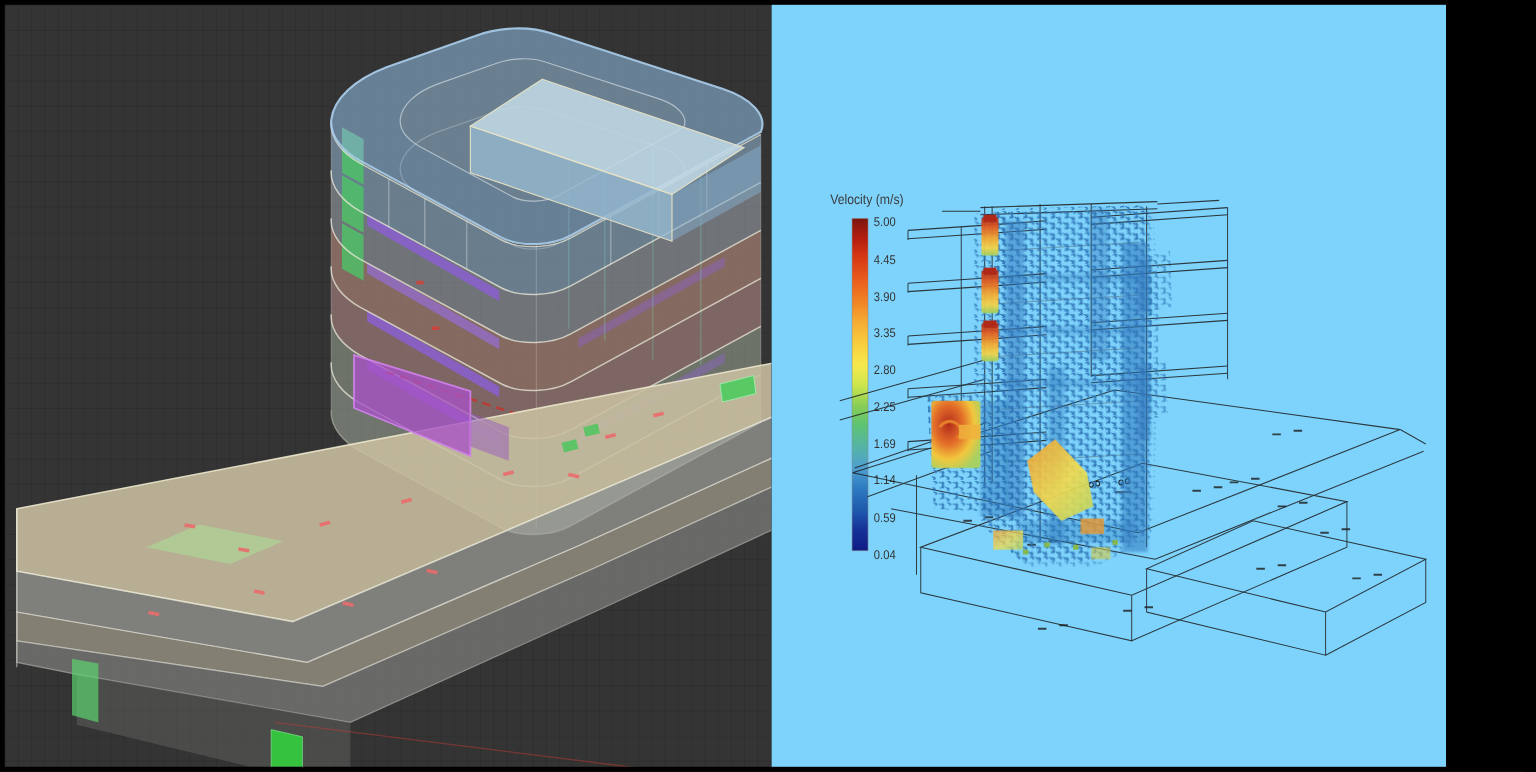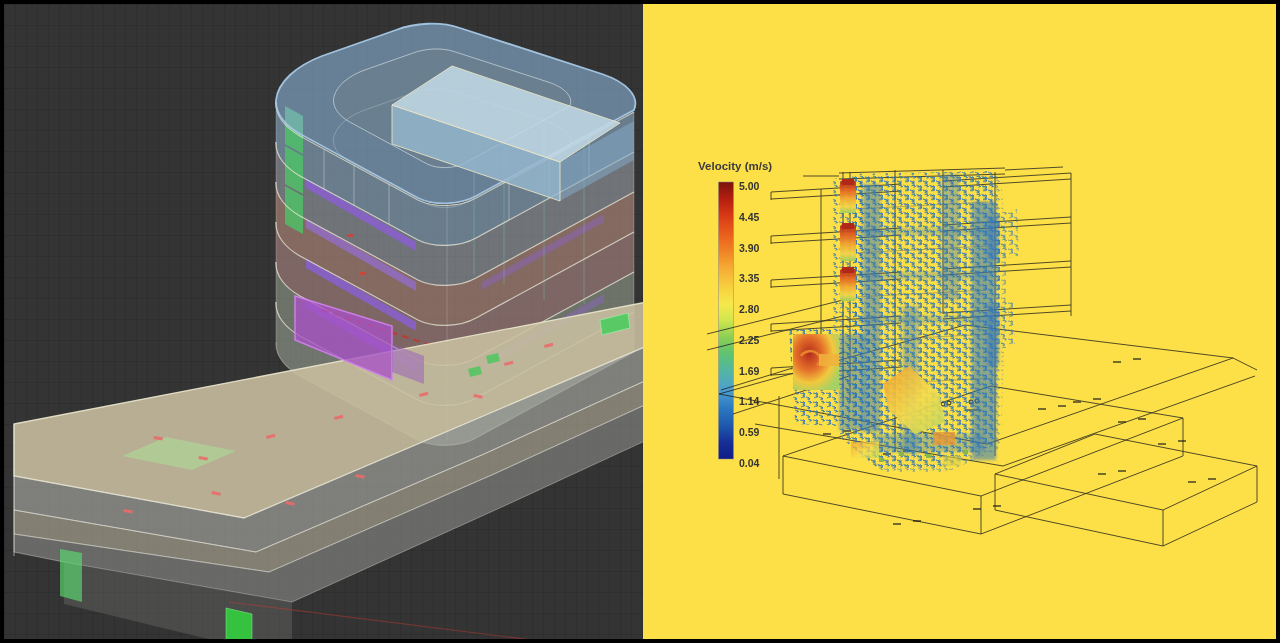--- a/index.html
+++ b/index.html
@@ -11,21 +11,21 @@
   .viewport{height:635px;position:relative;overflow:hidden;}
   .viewport svg{display:block;width:100%;height:100%;}
   #left-vp{
     width:639px;
     background-color:#343434;
     background-image:
       linear-gradient(rgba(0,0,0,0.10) 1px, transparent 1px),
       linear-gradient(90deg, rgba(0,0,0,0.10) 1px, transparent 1px);
     background-size:100% 21px, 11px 100%;
   }
-  #right-vp{width:633px;background:#fde047;font-weight:bold;}
+  #right-vp{width:562px;background:#7dd3fc;}
   .cb-label{font-size:10.5px;fill:#333;}
   .cb-title{font-size:11.5px;fill:#3b3b3b;}
   .wire{stroke-width:0.9;fill:none;opacity:0.85;}
   .wire2{stroke-width:0.8;fill:none;opacity:0.5;}
   .dash{stroke-width:1.6;fill:none;opacity:0.8;}
 </style>
 </head>
 <body>
 
 <div class="frame">

